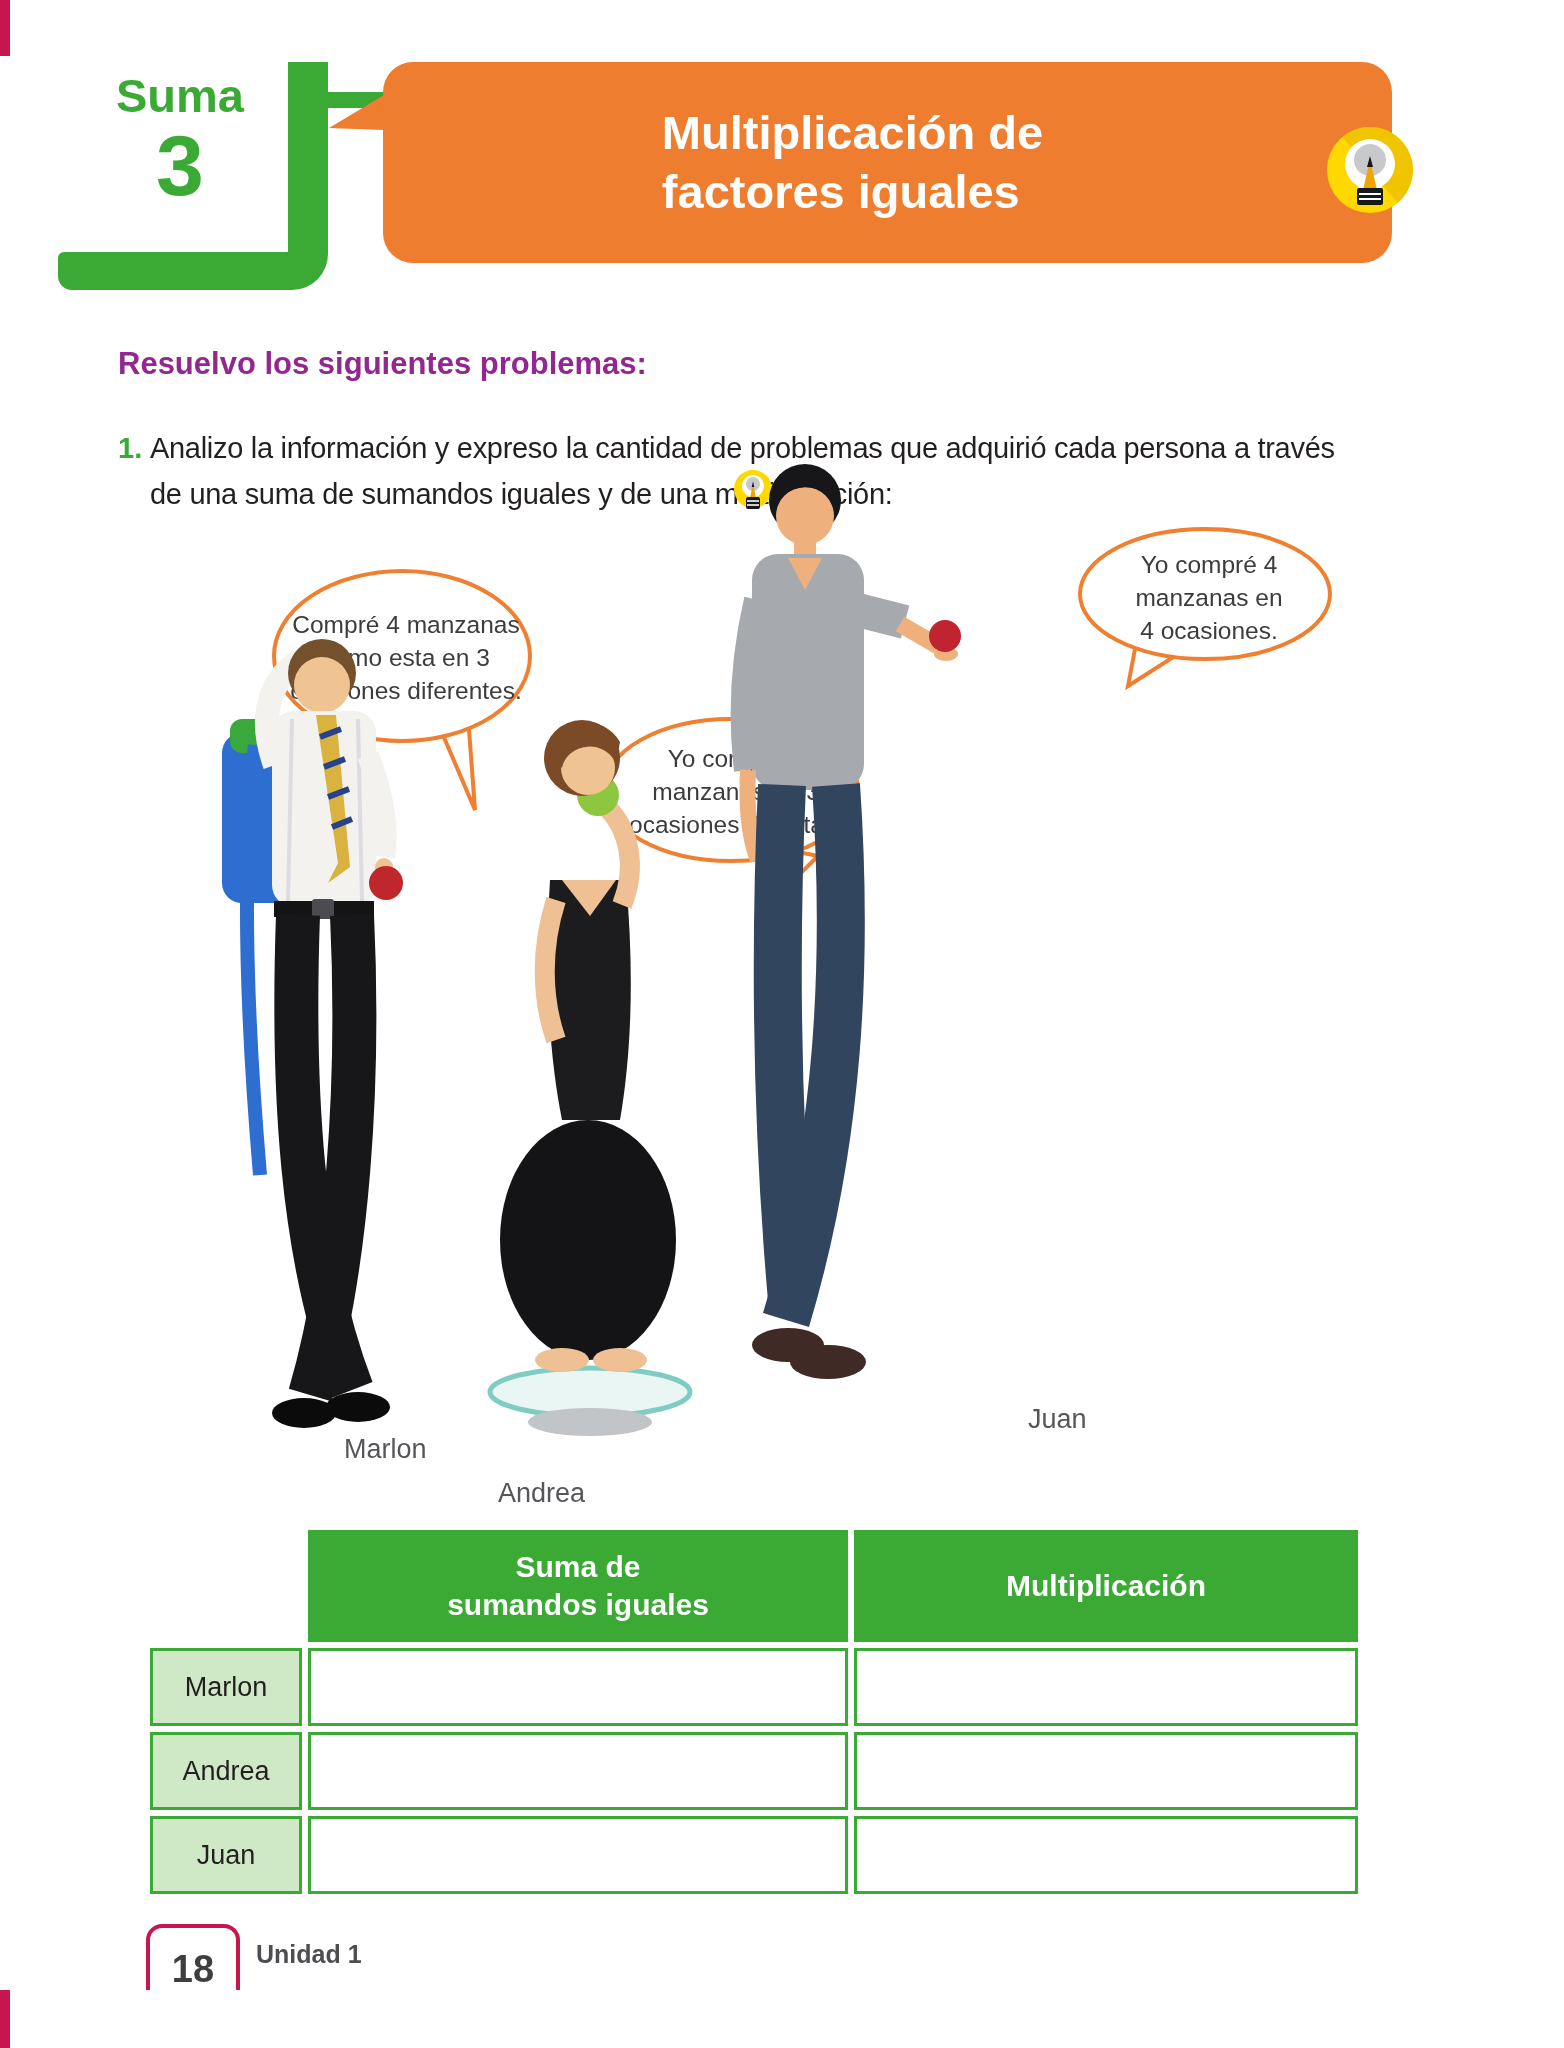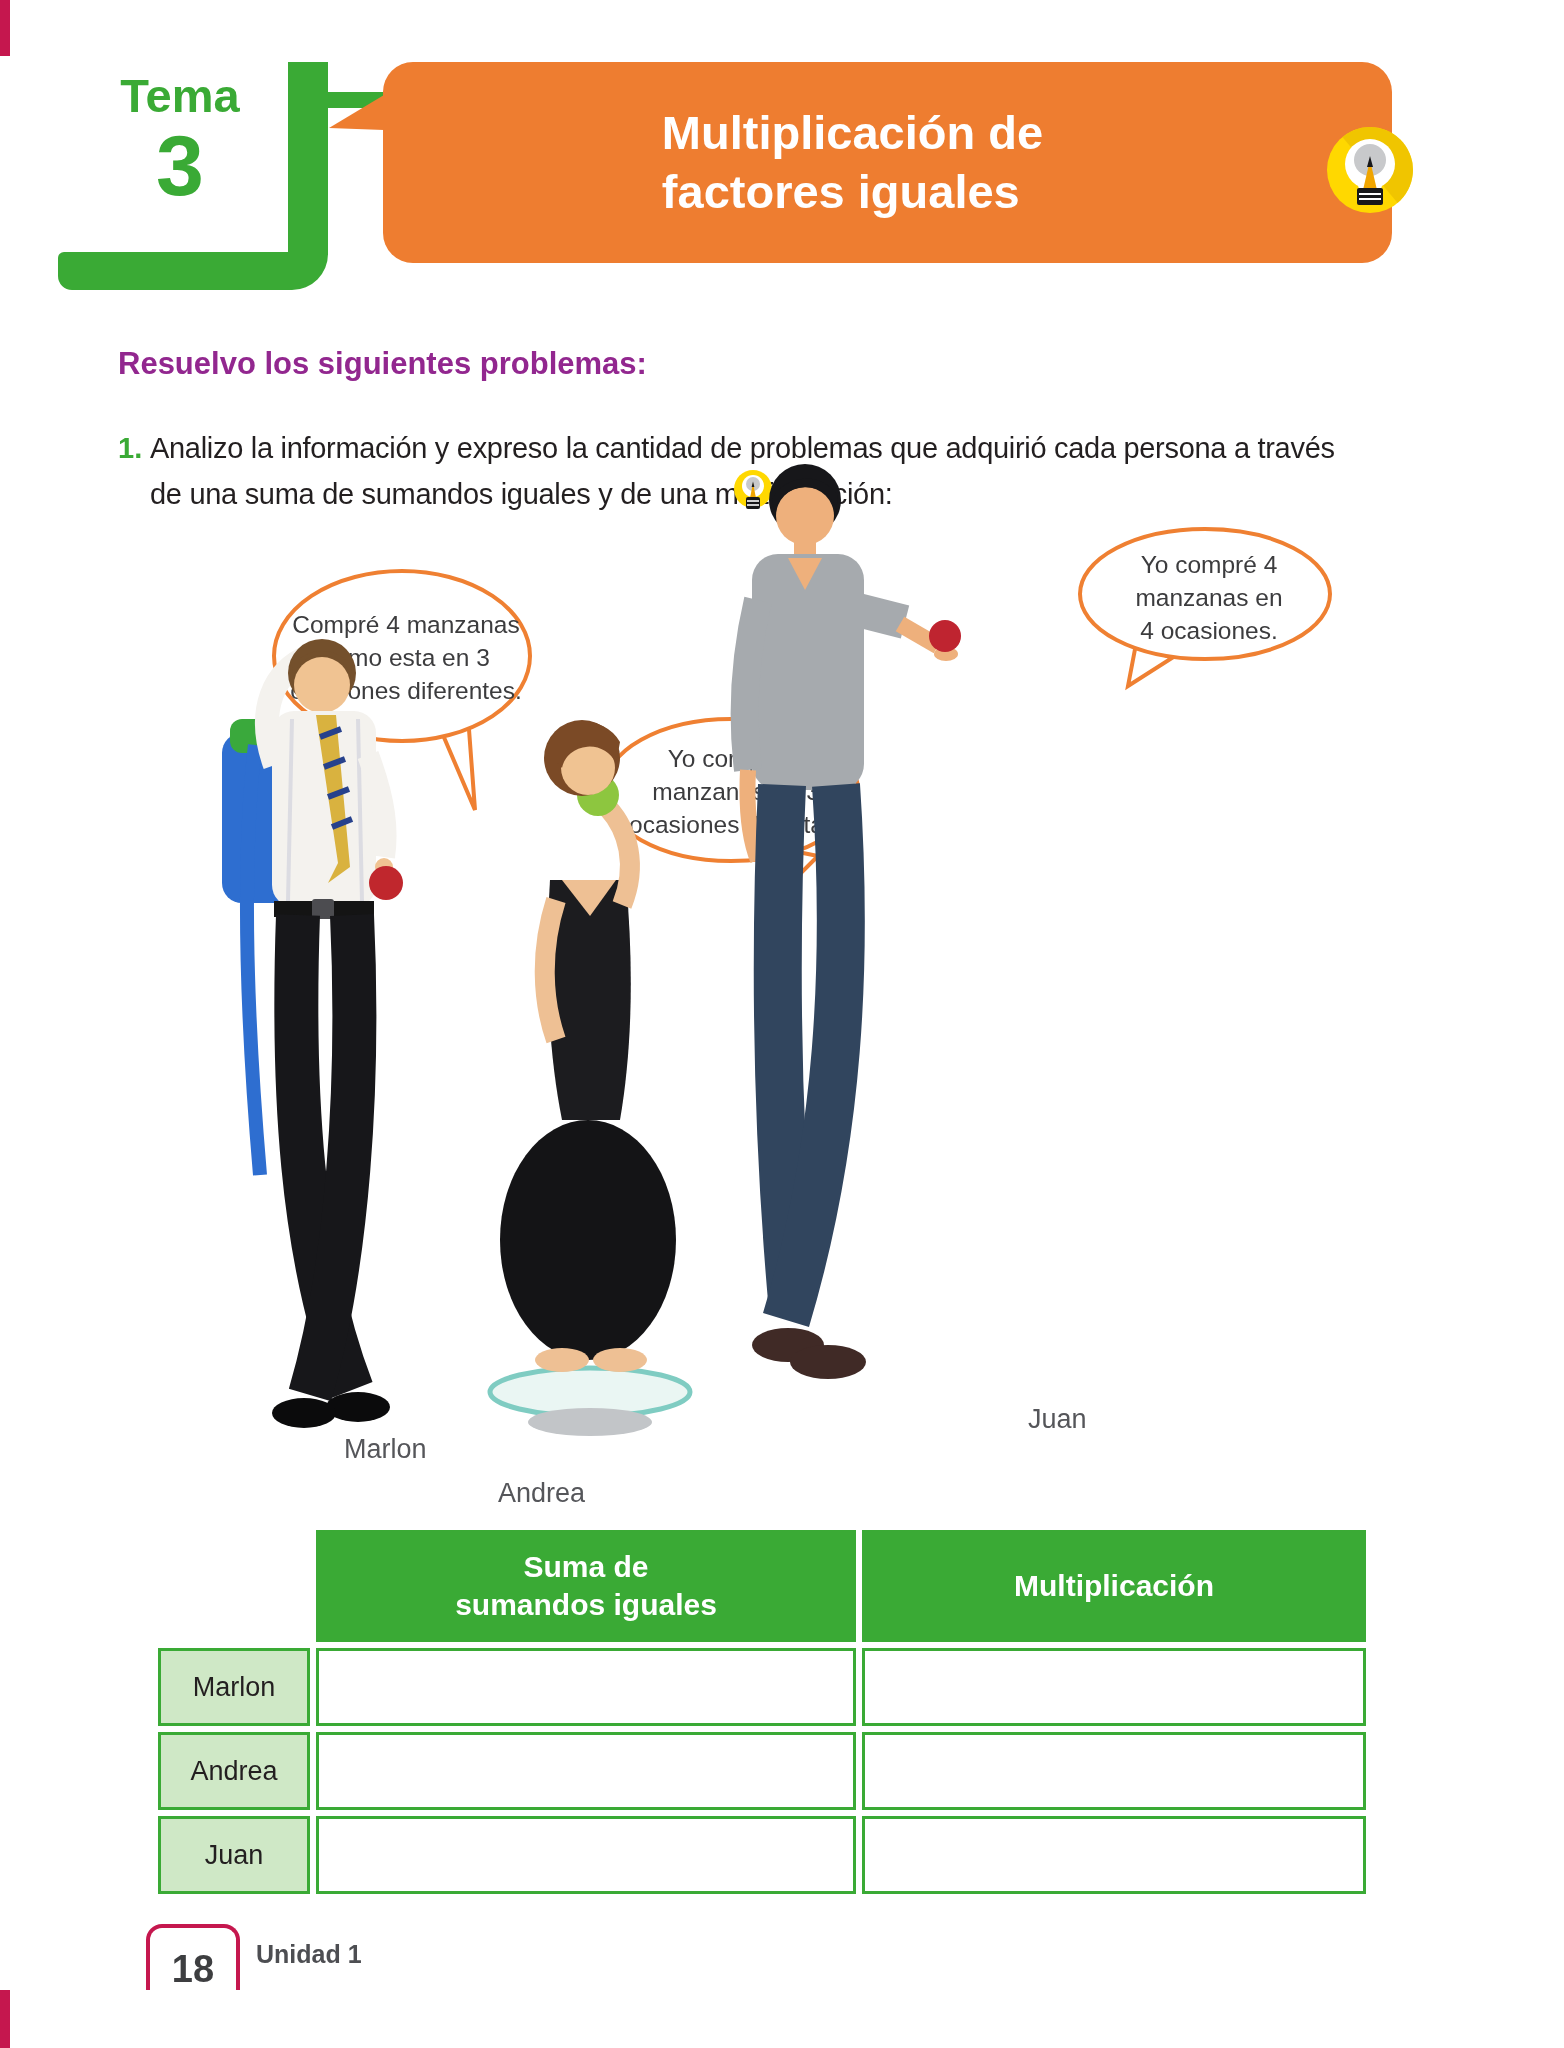--- a/index.html
+++ b/index.html
@@ -49,21 +49,21 @@
   .bubble3 .bubble-text { top:22px; }
 
   
   .person-label { font-size:27px; color:#55565a; }
   .label-marlon { left:344px; top:1434px; }
   .label-andrea { left:498px; top:1478px; }
   .label-juan   { left:1028px; top:1404px; }
 
   
   table.answers {
-    position:absolute; left:152px; top:1524px;
+    position:absolute; left:144px; top:1524px;
     border-collapse:separate; border-spacing:6px;
   }
   table.answers td { box-sizing:border-box; }
   .corner-cell { width:152px; height:112px; }
   .head-cell {
     background:#3aaa35; color:#ffffff; font-weight:bold; font-size:30px;
     text-align:center; vertical-align:middle; line-height:38px; height:112px;
   }
   .head-suma  { width:540px; }
   .head-mult  { width:504px; }
@@ -84,21 +84,21 @@
 </style>
 </head>
 <body>
 
 <div class="page">
 
   <div class="abs edge-strip" style="left:0;top:0;height:56px;"></div>
   <div class="abs edge-strip" style="left:0;top:1990px;height:58px;"></div>
 
   <div class="abs tema-block">
-    <div class="tema-word">Tema</div>
+    <div class="tema-word">Suma</div>
     <div class="tema-num">3</div>
   </div>
 
   <svg class="abs" style="left:50px;top:52px;" width="340" height="245" viewBox="0 0 340 245">
     <path d="M238,10 L278,10 L278,202 A36,36 0 0 1 242,238 L22,238 A14,14 0 0 1 8,224 L8,206 A6,6 0 0 1 14,200 L238,200 Z" fill="#3aaa35"></path>
     <rect x="277" y="40" width="60" height="16" fill="#3aaa35"></rect>
   </svg>
 
   <div class="abs banner">
     <svg class="abs banner-notch" viewBox="0 0 55 40">

